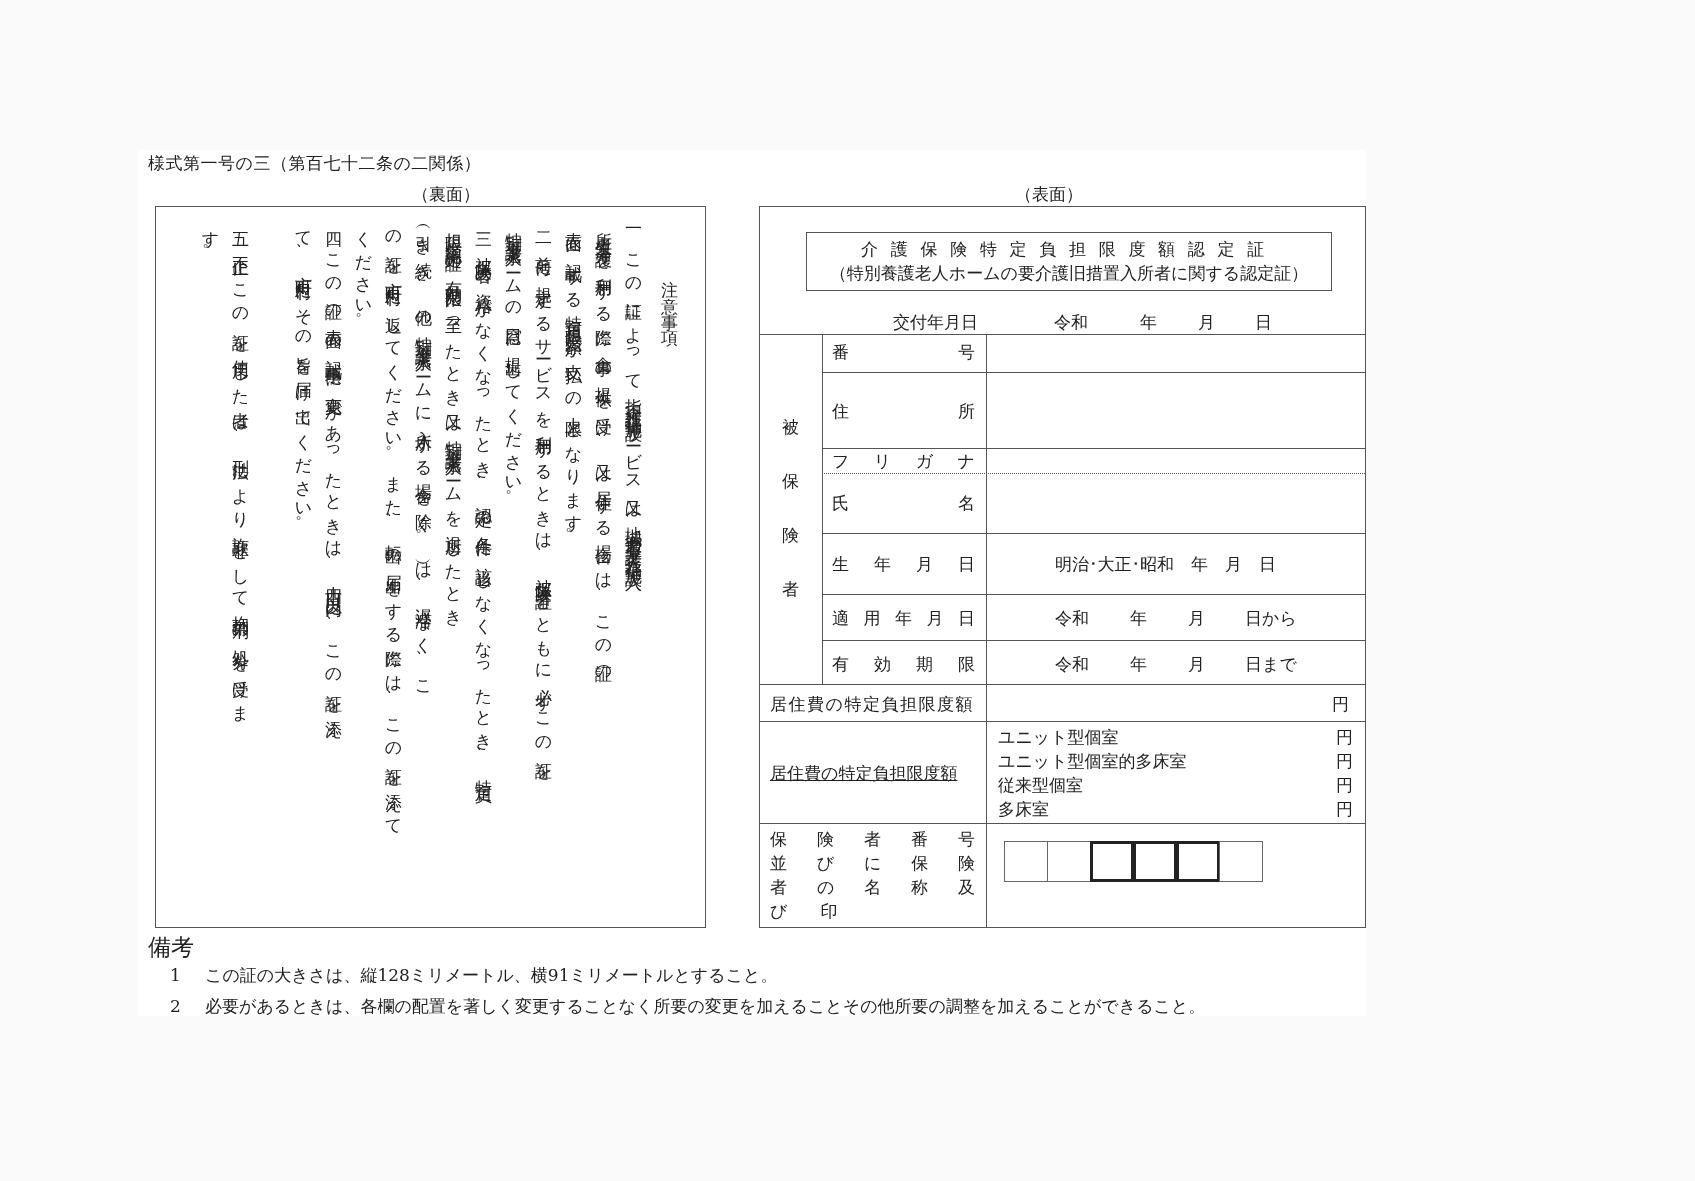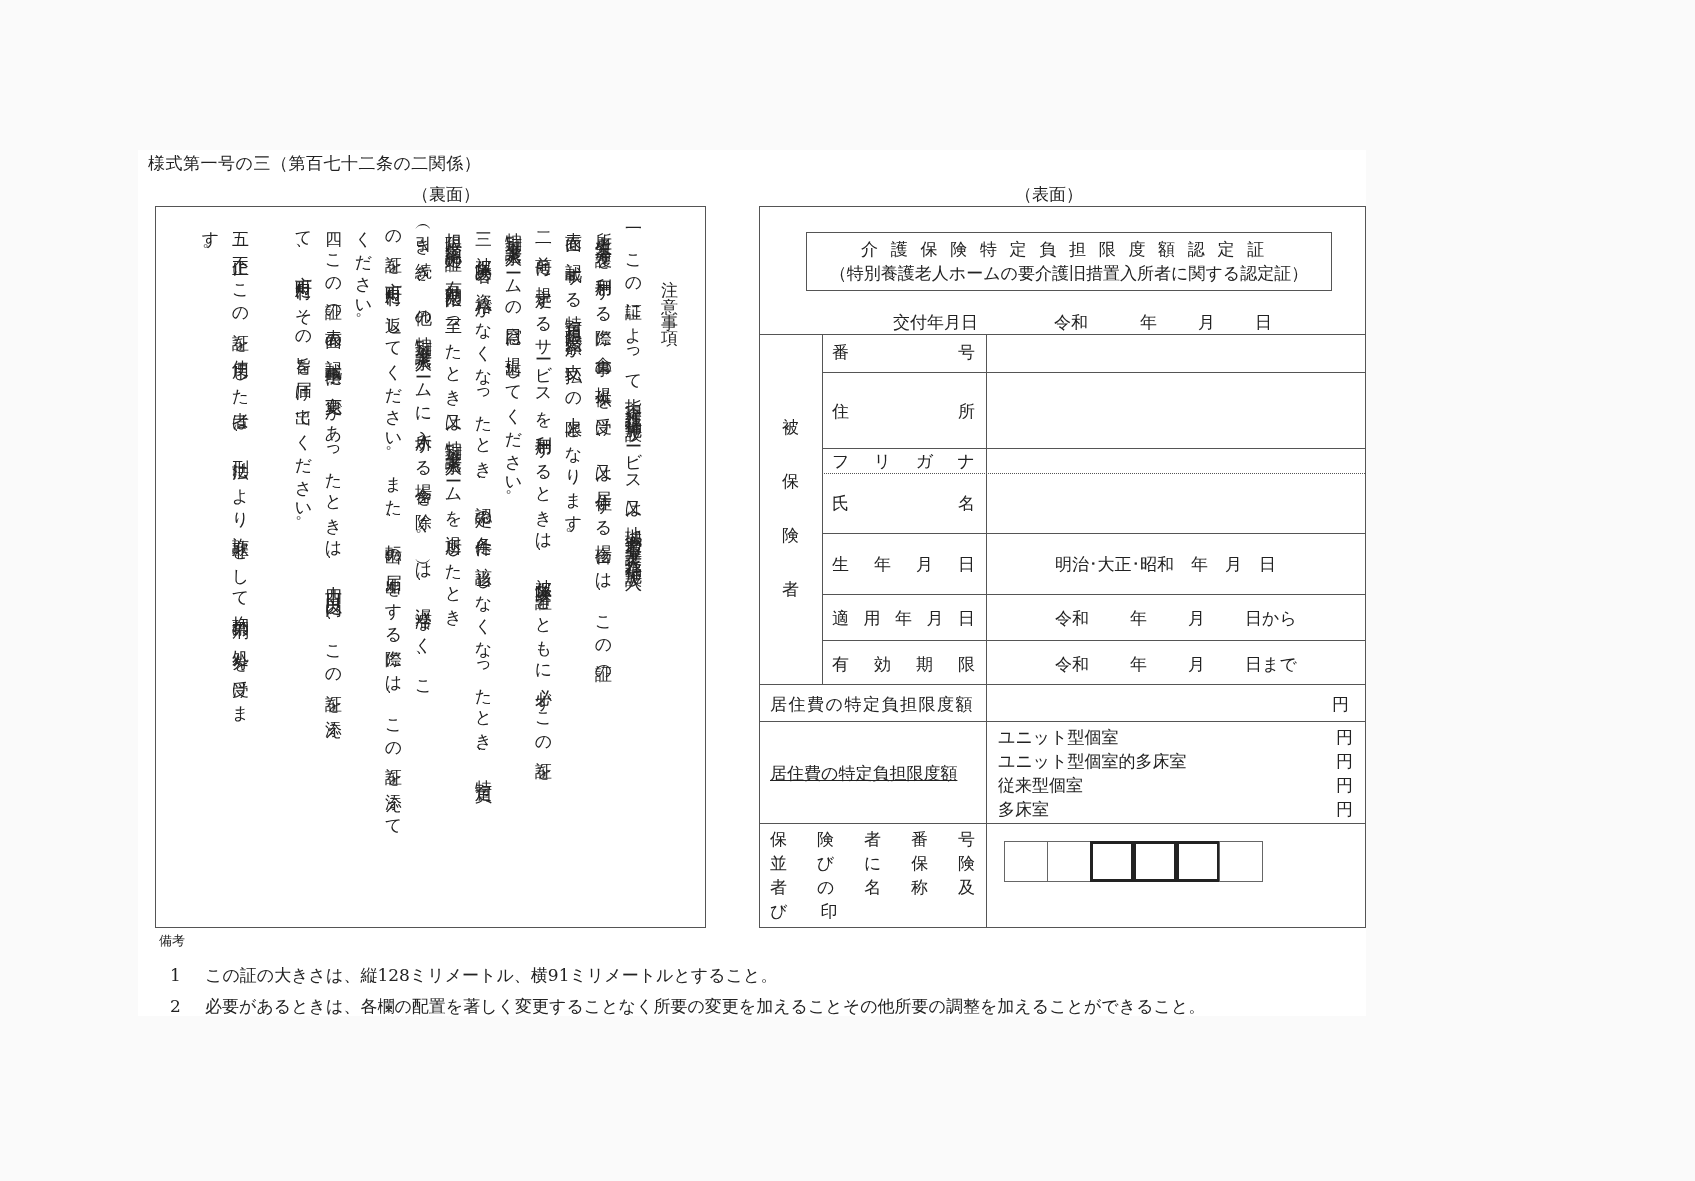--- a/index.html
+++ b/index.html
@@ -21,21 +21,21 @@
   .title-sub { font-size:17px; margin-top:1px; }
   .issue-row { position:absolute; top:104px; left:0; width:100%; height:26px;text-decoration:underline; }
   .abs { position:absolute; white-space:nowrap; }
   .hline { position:absolute; height:0; border-top:1.5px solid #555; }
   .hline.dotted { border-top:1.5px dotted #555; }
   .vline { position:absolute; width:0; border-left:1.5px solid #555; }
   .spread { display:flex; justify-content:space-between; }
   .amt-row { display:flex; justify-content:space-between; height:24px; line-height:24px; }
   .insurer-box { position:absolute; width:44px; height:41px; border:1.5px solid #666; box-sizing:border-box; }
   .insurer-box.bold { border:3px solid #222; }
-  .remarks { position:absolute; left:148px; top:932px; font-size:13px;margin-left:11px; }
+  .remarks { position:absolute; left:148px; top:932px; font-size:23px; }
   .remark-item { position:absolute; left:170px; font-size:17px; white-space:nowrap; }
   .remark-item .num { display:inline-block; width:35px; }
 </style>
 </head>
 <body>
 
 <div class="sheet"></div>
 
 <div class="form-title">様式第一号の三（第百七十二条の二関係）</div>
 <div class="side-label" style="left:412px;">（裏面）</div>

